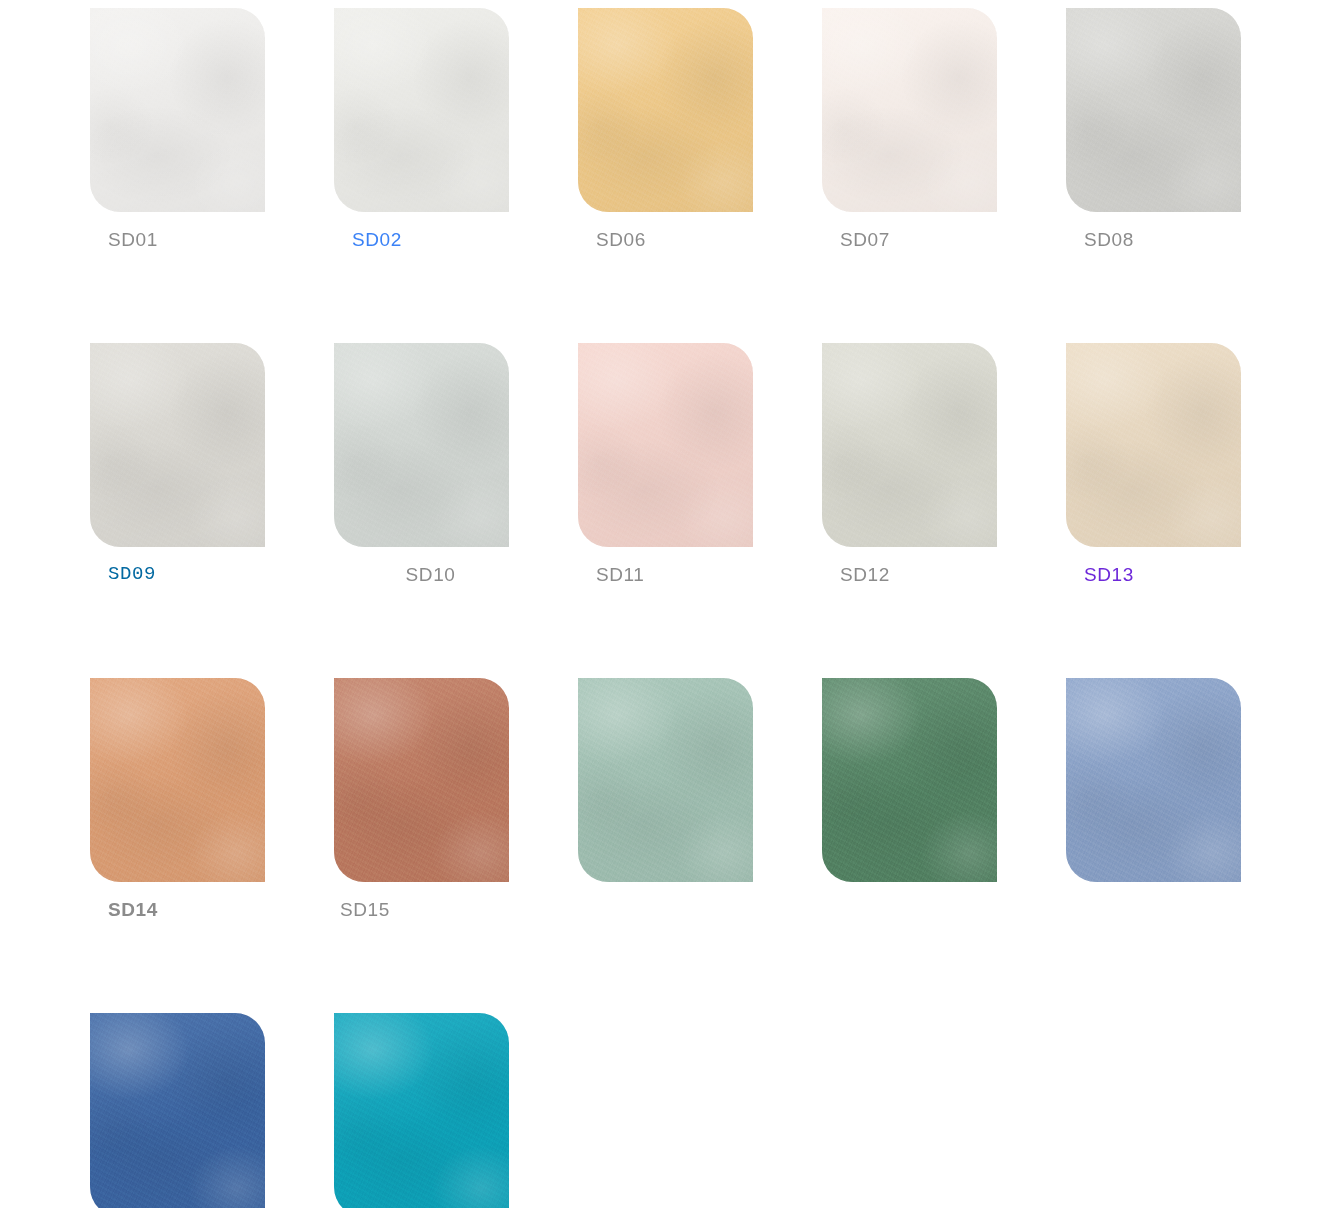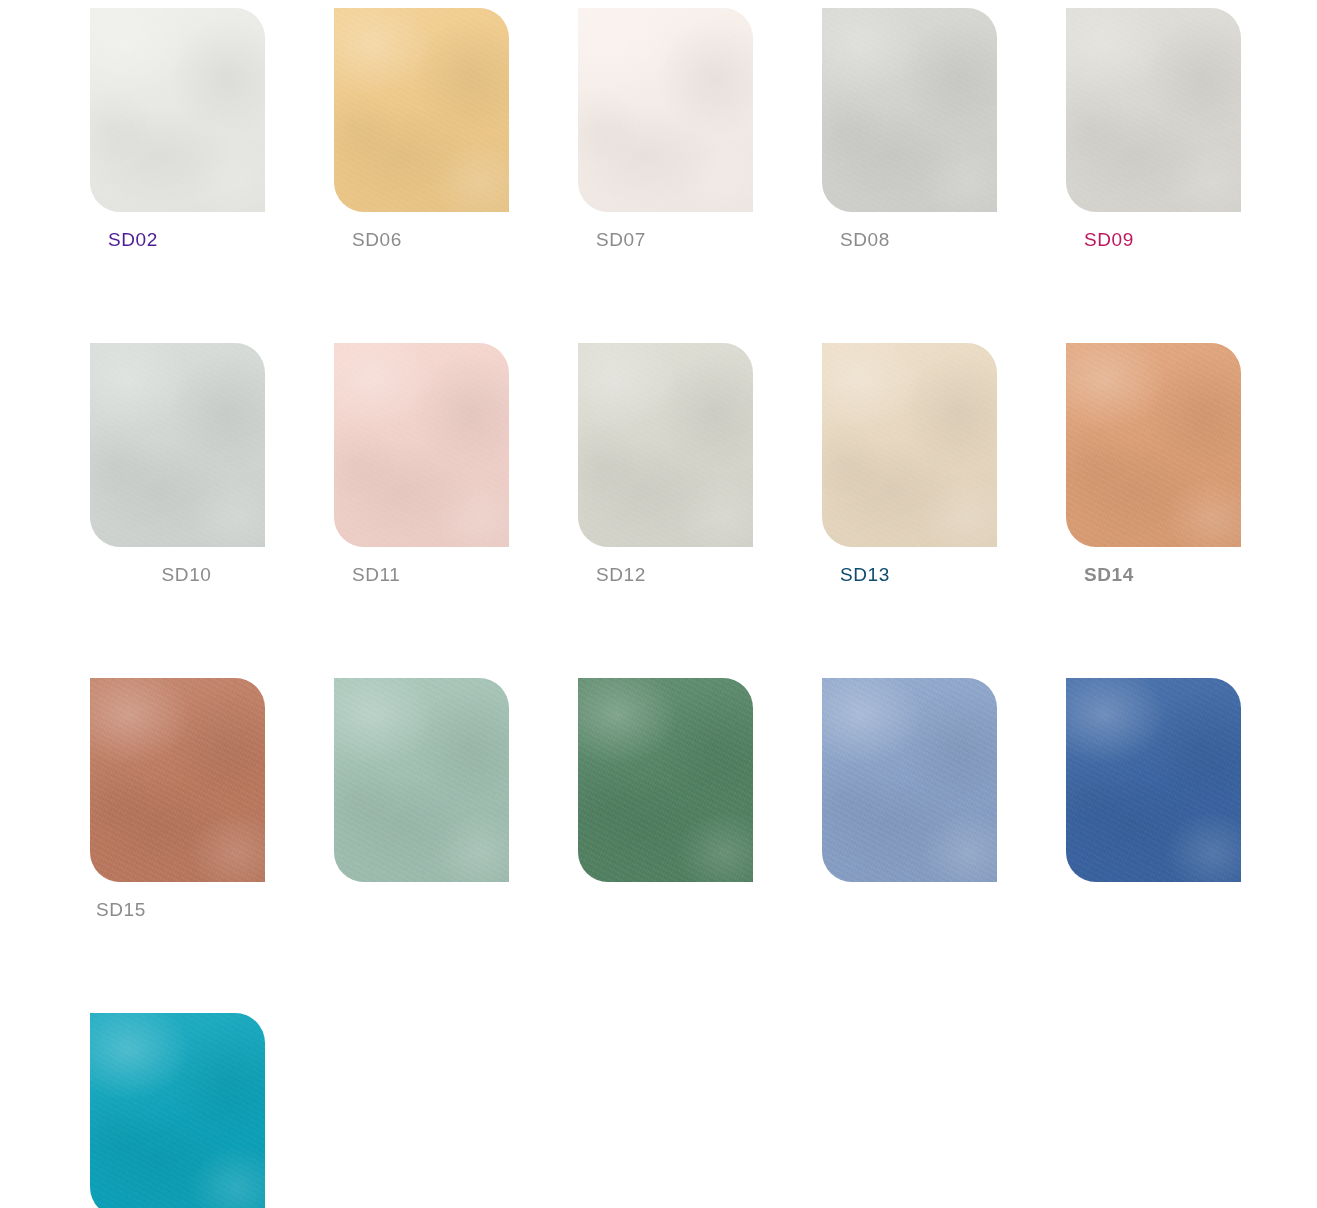--- a/index.html
+++ b/index.html
@@ -96,54 +96,58 @@
     white-space: nowrap;
     line-height: 1;
   }
 </style>
 </head>
 <body style="background: rgb(255, 255, 255);">
 
 <div id="swatch-palette">
   <div class="swatch-grid">
       <div class="swatch-cell">
+        <div class="swatch-chip" style="background-color: rgb(242, 241, 239);"></div>
+        <span class="swatch-label" style="color: rgb(139, 139, 139);">SD01</span>
+      </div>
+      <div class="swatch-cell">
         <div class="swatch-chip" style="background-color: rgb(238, 238, 234);"></div>
-        <span class="swatch-label" style="color: #4c1d95;">SD02</span>
+        <span class="swatch-label" style="color: #3b82f6;">SD02</span>
       </div>
       <div class="swatch-cell">
         <div class="swatch-chip" style="background-color: rgb(243, 205, 140);"></div>
         <span class="swatch-label" style="color: rgb(139, 139, 139);">SD06</span>
       </div>
       <div class="swatch-cell">
         <div class="swatch-chip" style="background-color: rgb(250, 242, 237);"></div>
         <span class="swatch-label" style="color: rgb(139, 139, 139);">SD07</span>
       </div>
       <div class="swatch-cell">
         <div class="swatch-chip" style="background-color: rgb(214, 214, 210);"></div>
         <span class="swatch-label" style="color: rgb(139, 139, 139);">SD08</span>
       </div>
       <div class="swatch-cell">
         <div class="swatch-chip" style="background-color: rgb(222, 220, 214);"></div>
-        <span class="swatch-label" style="color: #be185d;">SD09</span>
+        <span class="swatch-label" style="color: #0369a1; font-family: Liberation Mono, monospace;">SD09</span>
       </div>
       <div class="swatch-cell">
         <div class="swatch-chip" style="background-color: rgb(214, 219, 215);"></div>
         <span class="swatch-label" style="color: rgb(139, 139, 139); text-align: center;">SD10</span>
       </div>
       <div class="swatch-cell">
         <div class="swatch-chip" style="background-color: rgb(246, 214, 206);"></div>
         <span class="swatch-label" style="color: rgb(139, 139, 139);">SD11</span>
       </div>
       <div class="swatch-cell">
         <div class="swatch-chip" style="background-color: rgb(220, 220, 210);"></div>
         <span class="swatch-label" style="color: rgb(139, 139, 139);">SD12</span>
       </div>
       <div class="swatch-cell">
         <div class="swatch-chip" style="background-color: rgb(236, 220, 196);"></div>
-        <span class="swatch-label" style="color: #0c4a6e;">SD13</span>
+        <span class="swatch-label" style="color: #6d28d9;">SD13</span>
       </div>
       <div class="swatch-cell">
         <div class="swatch-chip" style="background-color: rgb(224, 161, 119);"></div>
         <span class="swatch-label" style="color: rgb(139, 139, 139); font-weight: bold;">SD14</span>
       </div>
       <div class="swatch-cell">
         <div class="swatch-chip" style="background-color: rgb(192, 124, 98);"></div>
         <span class="swatch-label" style="color: rgb(139, 139, 139); margin-left: 6px;">SD15</span>
       </div>
       <div class="swatch-cell">

